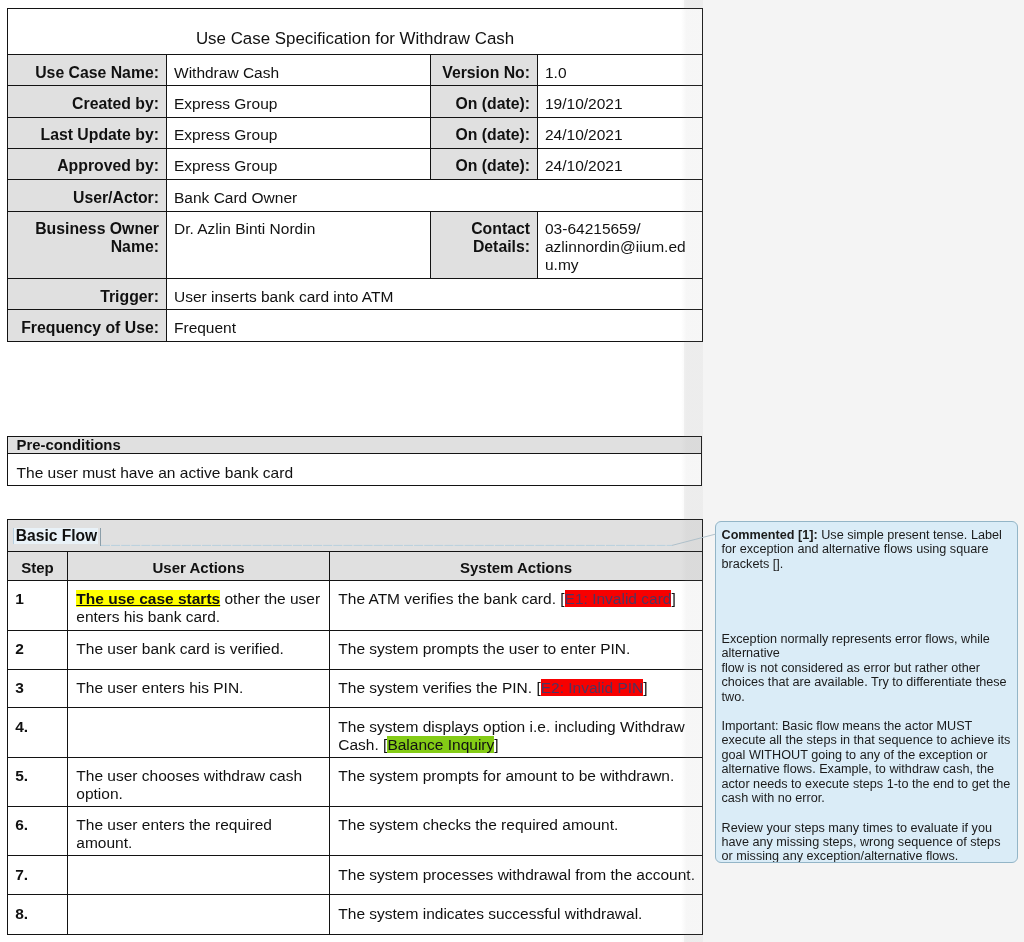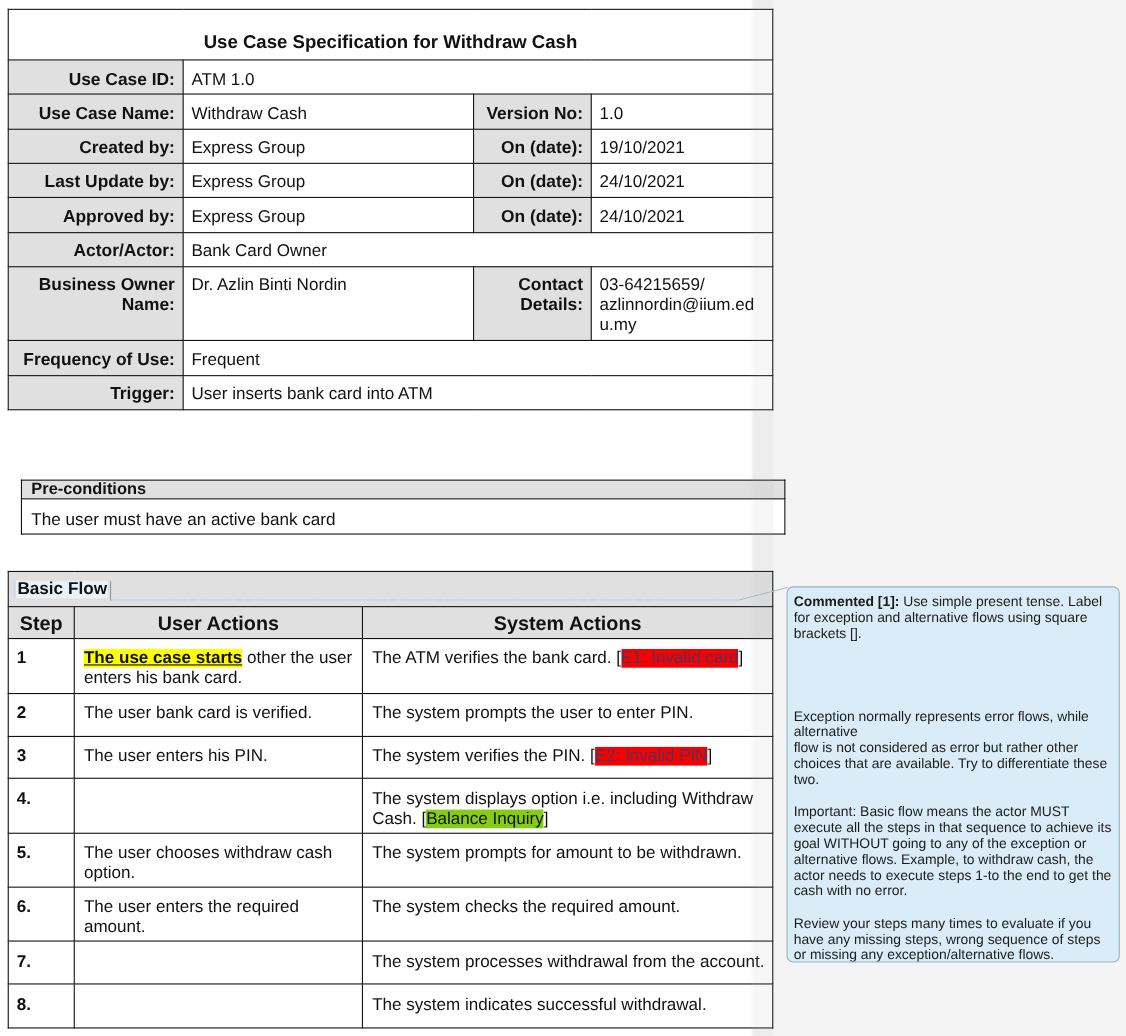--- a/index.html
+++ b/index.html
@@ -11,52 +11,52 @@
   td{border:1.4px solid #131313;vertical-align:top;padding:8.5px 7px 3px 7px;font-size:15.5px;color:#111;line-height:17.8px;}
   .lbl{background:#e0e0e0;font-weight:bold;text-align:right;font-size:15.8px;}
   .wrapany{word-break:break-all;white-space:pre-wrap;}
 
   
   #t1{left:7px;top:8px;width:695px;}
   #t1 tr{height:31.3px;}
   #t1 tr.r0{height:46.1px;}
   #t1 tr.rbig{height:67.5px;}
   #t1 td{height:0;}
-  #t1 .title{text-align:center;font-weight:bold;font-size:16.9px;vertical-align:top;padding-top:20.6px;line-height:18px;}
-
-  
-  #t2{left:19px;top:436px;width:695px;}
+  #t1 .title{text-align:center;font-weight:normal;font-size:16.9px;vertical-align:top;padding-top:20.6px;line-height:18px;}
+
+  
+  #t2{left:7px;top:436px;width:695px;}
   #t2 td{padding:0 7px 0 8.5px;height:0;line-height:1;}
   #t2 tr.h{height:16.9px;}
   #t2 tr.b{height:32.2px;}
   #t2 .hd{background:#e0e0e0;font-weight:bold;font-size:14.9px;padding-top:1px;}
   #t2 .bd{font-size:15.55px;padding-top:10.6px;line-height:15px;}
 
   
   #t3{left:7px;top:519px;width:695px;}
   #t3 td{padding:9.3px 6px 3px 8.3px;height:0;line-height:17.8px;}
   #t3 tr.srow{height:31.7px;}
   #t3 tr.hrow{height:29.3px;}
   #t3 tr.fr1{height:49.8px;} #t3 tr.fr2{height:38.9px;} #t3 tr.fr3{height:38.8px;}
   #t3 tr.fr4{height:49.4px;} #t3 tr.fr5{height:48.6px;} #t3 tr.fr6{height:49.7px;}
   #t3 tr.fr7{height:38.8px;} #t3 tr.fr8{height:39.6px;}
   #t3 .bf{background:#e0e0e0;padding:7.7px 5px 0 5.3px;vertical-align:top;line-height:1;}
-  #t3 .hdr{background:#e0e0e0;font-weight:bold;text-align:center;font-size:18px;vertical-align:top;padding:7.3px 4px 0 4px;line-height:17.8px;}
+  #t3 .hdr{background:#e0e0e0;font-weight:bold;text-align:center;font-size:15px;vertical-align:top;padding:7.3px 4px 0 4px;line-height:17.8px;}
   #t3 .stp{font-weight:bold;padding-left:7.2px;}
 
   .bfname{font-weight:bold;font-size:15.6px;line-height:16.2px;background:#e9f2f8;padding:0 1px 0 1.5px;border-left:1px solid #b6cede;display:inline-block;}
   .cmark{position:absolute;left:100.3px;top:527.6px;width:1px;height:18px;background:#8b9ea9;z-index:5;}
 
   
   .hl-y{background:#ffff00;font-weight:bold;text-decoration:underline;}
   .hl-r{background:#f70000;color:#4e3560;}
   .hl-c{background:#84cc16;}
 
   
-  .cbox{position:absolute;left:714.5px;top:533px;width:303px;height:342px;
+  .cbox{position:absolute;left:714.5px;top:521px;width:303px;height:342px;
         background:#daecf7;border:1px solid #93b5c7;border-radius:6px;box-sizing:border-box;
         font-size:12.65px;line-height:14.45px;color:#1b1b1b;padding:6px 4px 0 6px;
         overflow:hidden;}
   .anchor{position:absolute;left:0;top:0;pointer-events:none;z-index:5;}
   .cbox p{margin:0;}
   .cbox .sp{height:14.8px;}
   .cbox .pre{white-space:pre-wrap;margin-top:31px;}
   .cbox b{font-weight:bold;}
 </style>
 </head>
@@ -70,24 +70,20 @@
       <col style="width:159px">
       <col style="width:264px">
       <col style="width:107px">
       <col style="width:165px">
     </colgroup>
   <tbody>
       <tr class="r0">
         <td class="title" colspan="4">Use Case Specification for Withdraw Cash</td>
       </tr>
   <tr>
-    <td class="lbl">Use Case ID:</td>
-    <td colspan="3">ATM 1.0</td>
-      </tr>
-  <tr>
     <td class="lbl">Use Case Name:</td>
     <td>Withdraw Cash</td>
     <td class="lbl">Version No:</td>
     <td>1.0</td>
       </tr>
   <tr>
     <td class="lbl">Created by:</td>
     <td>Express Group</td>
     <td class="lbl">On (date):</td>
     <td>19/10/2021</td>
@@ -98,37 +94,37 @@
     <td class="lbl">On (date):</td>
     <td>24/10/2021</td>
       </tr>
   <tr>
     <td class="lbl">Approved by:</td>
     <td>Express Group</td>
     <td class="lbl">On (date):</td>
     <td>24/10/2021</td>
       </tr>
   <tr>
-    <td class="lbl">Actor/Actor:</td>
+    <td class="lbl">User/Actor:</td>
     <td colspan="3">Bank Card Owner</td>
       </tr>
   <tr class="rbig">
     <td class="lbl">Business Owner Name:</td>
     <td>Dr. Azlin Binti Nordin</td>
     <td class="lbl">Contact Details:</td>
     <td class="wrapany">03-64215659/
 azlinnordin@iium.edu.my</td>
       </tr>
   <tr>
+    <td class="lbl">Trigger:</td>
+    <td colspan="3">User inserts bank card into ATM</td>
+      </tr>
+  <tr>
     <td class="lbl">Frequency of Use:</td>
     <td colspan="3">Frequent</td>
-      </tr>
-  <tr>
-    <td class="lbl">Trigger:</td>
-    <td colspan="3">User inserts bank card into ATM</td>
       </tr>
 </tbody>
   </table>
 
 <table id="t2">
   <tbody>
       <tr class="h">
         <td class="hd">Pre-conditions</td>
       </tr>
   <tr class="b">

